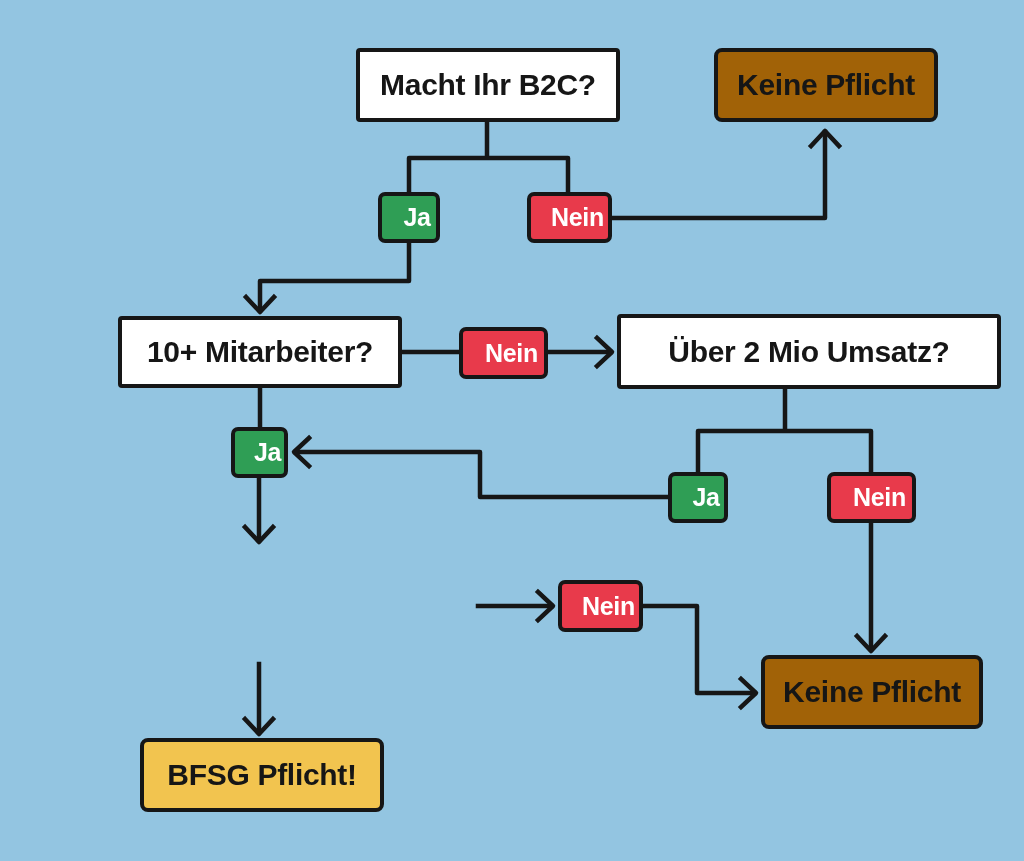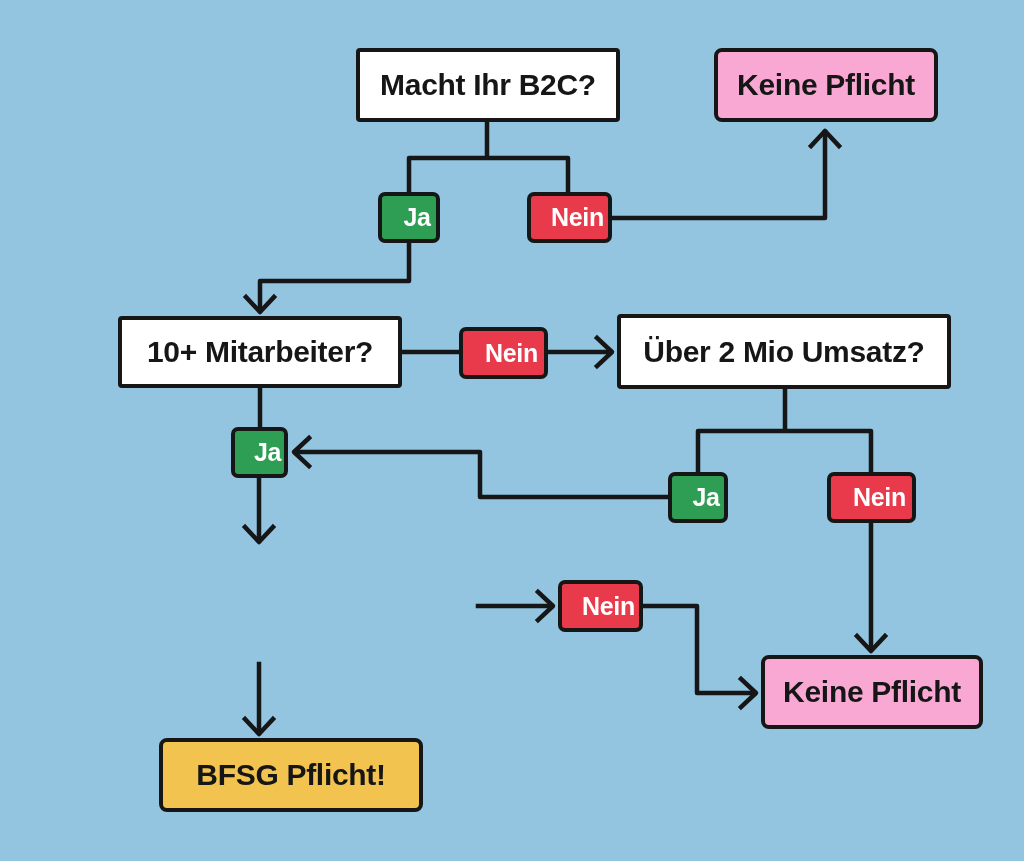--- a/index.html
+++ b/index.html
@@ -29,21 +29,21 @@
     letter-spacing: -0.3px;
     white-space: pre-line;
   }
   .question {
     background: #ffffff;
     border-radius: 4px;
     font-size: 30px;
   }
   .question.small-text { font-size: 28px; line-height: 1.45; }
   .result-green {
-    background: #f9a8d4;
+    background: #a16207;
     border-radius: 8px;
     font-size: 30px;
   }
   .result-yellow {
     background: #f2c44f;
     border-radius: 8px;
     font-size: 30px;
   }
   .tag {
     border-radius: 7px;
@@ -54,28 +54,28 @@
   .tag-yes { background: #2f9e55; }
   .tag-no  { background: #e83a4b; }
 
   
   #n-q-b2c          { left: 356px; top: 48px;  width: 264px; height: 74px; }
   #n-result-top     { left: 714px; top: 48px;  width: 224px; height: 74px; }
   #n-b2c-ja         { left: 378px; top: 192px; width: 62px;  height: 51px; }
   #n-b2c-nein       { left: 527px; top: 192px; width: 85px;  height: 51px; }
   #n-q-mitarbeiter  { left: 118px; top: 316px; width: 284px; height: 72px; }
   #n-mitarbeiter-nein { left: 459px; top: 327px; width: 89px; height: 52px; }
-  #n-q-umsatz       { left: 617px; top: 314px; width: 334px; height: 75px; }
+  #n-q-umsatz       { left: 617px; top: 314px; width: 384px; height: 75px; }
   #n-mitarbeiter-ja { left: 231px; top: 427px; width: 57px;  height: 51px; }
   #n-umsatz-ja      { left: 668px; top: 472px; width: 60px;  height: 51px; }
   #n-umsatz-nein    { left: 827px; top: 472px; width: 89px;  height: 51px; }
   #n-q-online       { left: 42px;  top: 546px; width: 436px; height: 118px; }
   #n-online-nein    { left: 558px; top: 580px; width: 85px;  height: 52px; }
   #n-result-bottom  { left: 761px; top: 655px; width: 222px; height: 74px; }
-  #n-result-bfsg    { left: 159px; top: 738px; width: 264px; height: 74px; }
+  #n-result-bfsg    { left: 140px; top: 738px; width: 244px; height: 74px; }
 </style>
 </head>
 <body>
 
 <div id="canvas">
 
   <svg id="edges" viewBox="0 0 1024 861" xmlns="http://www.w3.org/2000/svg">
     <g stroke="#161616" stroke-width="4.5" fill="none" stroke-linecap="square" stroke-linejoin="round">
 
       <path d="M487 122 L487 158 M409 194 L409 158 L568 158 L568 194"></path>

